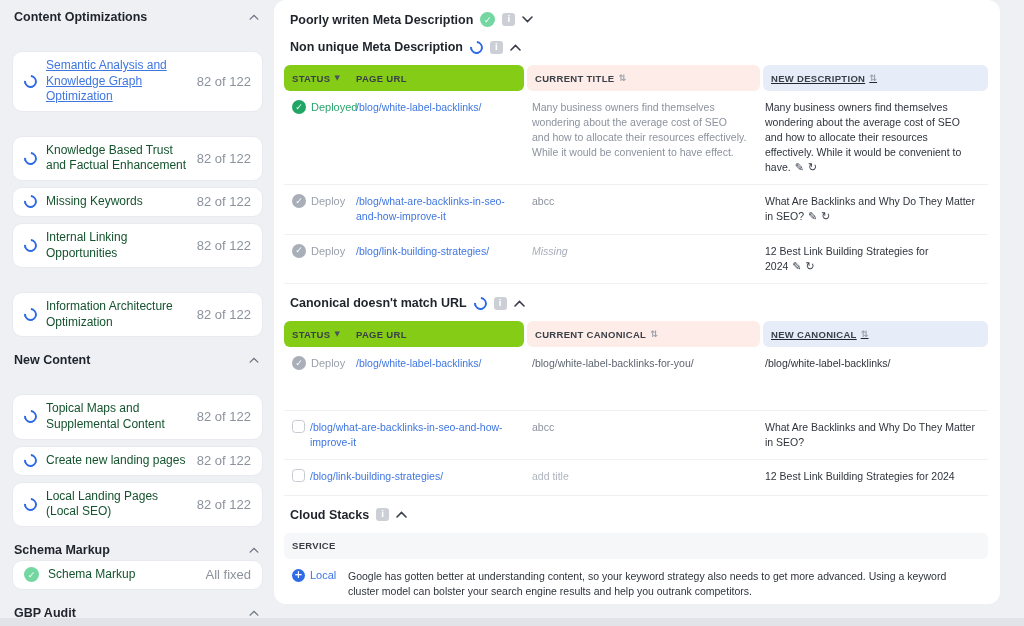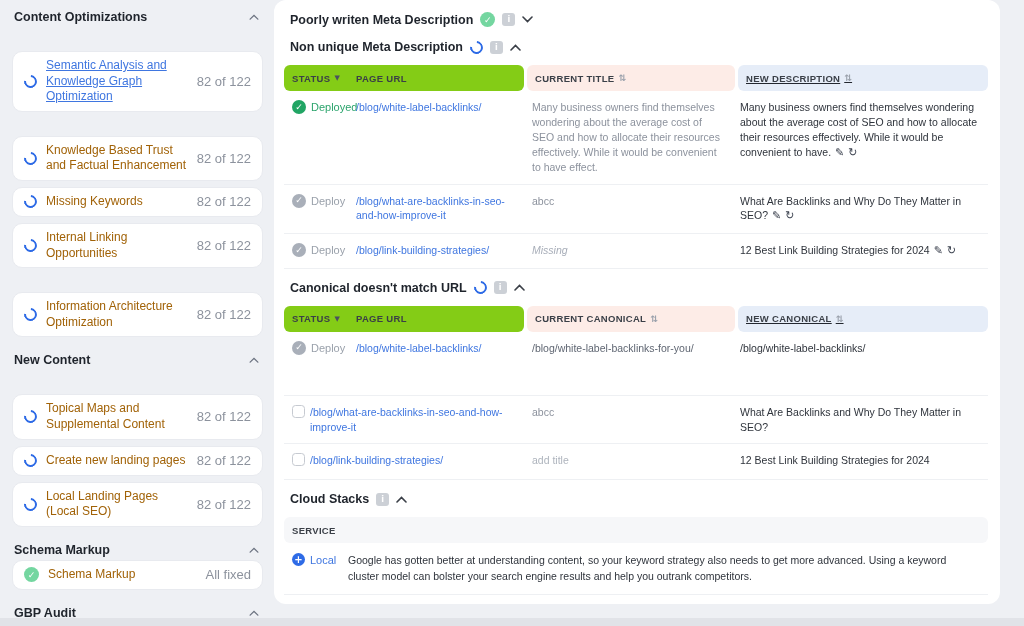--- a/index.html
+++ b/index.html
@@ -14,21 +14,21 @@
   .sidebar { width:272px; flex-shrink:0; padding:6px 9px 0 12px; }
   .side-section { margin-bottom:12px; }
   .side-section-head { display:flex; align-items:center; justify-content:space-between; padding:4px 4px 3px 2px; }
   .side-section-title { font-size:12.5px; font-weight:700; color:#1f242c; }
   .side-card {
     background:#fff; border:1px solid #e8eaef; border-radius:10px;
     display:flex; align-items:center; gap:9px; padding:6px 11px; margin-bottom:6px;
     min-height:30px; cursor:pointer;
   }
   .side-card.tall { min-height:42px;margin-top:24px; }
-  .side-label { flex:1; font-size:12px; color:#a16207; line-height:1.3; }
+  .side-label { flex:1; font-size:12px; color:#14532d; line-height:1.3; }
   .side-label.linked { color:#3f76e0; text-decoration:underline; }
   .side-value { font-size:13px; color:#8c929d; white-space:nowrap; }
 
   
   .spinner-ic {
     width:13px; height:13px; border-radius:50%; flex-shrink:0;
     border:2px solid #2e6be6; border-top-color:transparent; transform:rotate(-40deg);
   }
   .check-ic {
     width:15px; height:15px; border-radius:50%; flex-shrink:0; background:#74d6a0;
@@ -66,21 +66,21 @@
   .thead { display:flex; margin:2px 0 0 0; }
   .thead .hseg { display:flex; align-items:center; height:26px; border-radius:6px; margin-right:3px; }
   .thead .hseg:last-child { margin-right:0;text-decoration:underline; }
   .hseg.gray { background:#84cc16; }
   .hseg.pink { background:#fdece7; }
   .hseg.blue { background:#e6edf8; }
   .hcell { font-size:9.5px; font-weight:700; letter-spacing:.3px; color:#3a3f47; padding-left:8px; display:flex; align-items:center; }
 
   .col-status { width:64px; flex-shrink:0; }
   .col-url    { width:176px; flex-shrink:0; }
-  .col-cur    { width:208px; flex-shrink:0; }
+  .col-cur    { width:233px; flex-shrink:0; }
   .col-new    { flex:1; }
 
   .trow { display:flex; border-bottom:1px solid #eef0f3; padding:9px 0; }
   .trow:last-child { border-bottom:none; }
   .tcell { font-size:10.5px; line-height:1.42; padding-left:8px; padding-right:10px; }
   .status-cell { display:flex; align-items:flex-start; gap:5px; }
   .status-txt.green { color:#2ba46c; font-size:11px; }
   .status-txt.gray  { color:#9aa1ab; font-size:11px; }
   .url-link { color:#3f76e0; text-decoration:none; cursor:pointer; word-break:break-word; }
   .cur-txt { color:#8c929d; }

